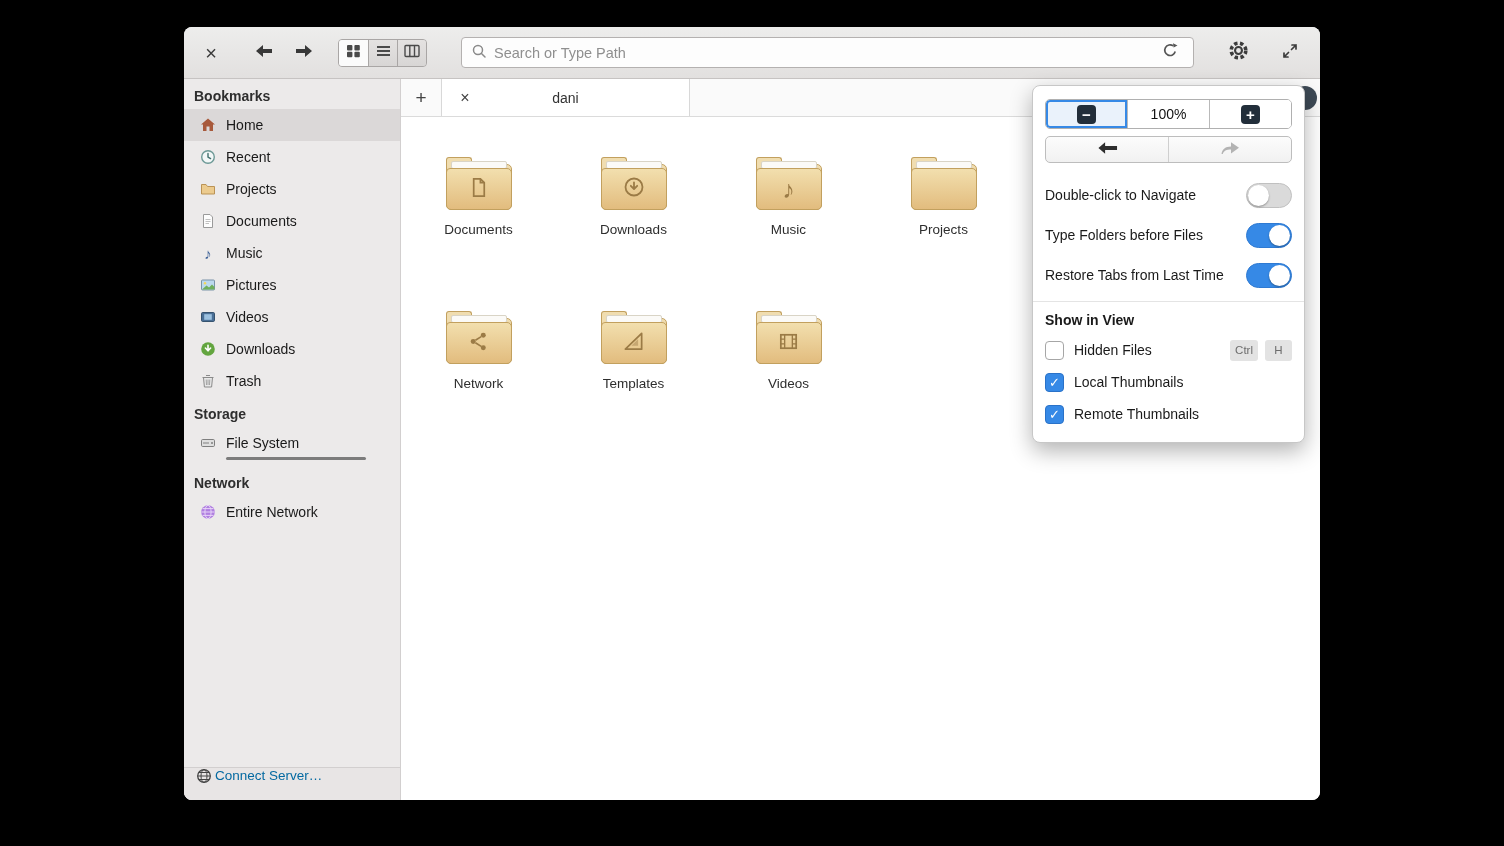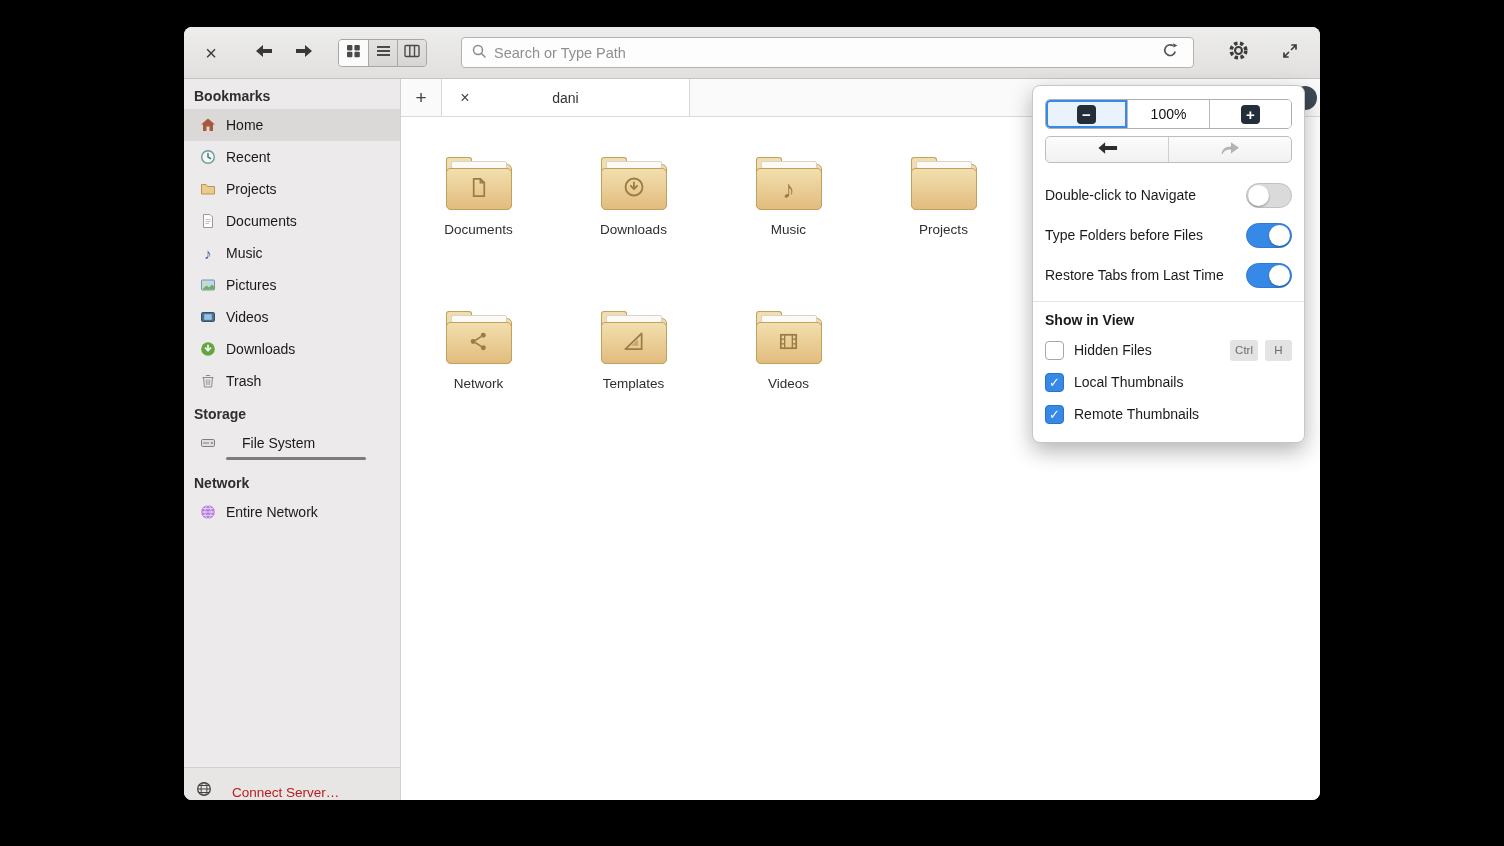--- a/index.html
+++ b/index.html
@@ -65,27 +65,27 @@
   }
   .section-title { padding:9px 10px 5px 10px; font-weight:bold; color:#2e2e2e; }
   .side-item {
     height:32px; display:flex; align-items:center; padding-left:16px; gap:10px;
     cursor:pointer;
   }
   .side-item.on { background:#dbd8d8;text-align:right; }
   .side-item .si { width:16px; height:16px; flex:0 0 16px; display:flex; align-items:center; justify-content:center; }
   .note-glyph { font-size:15px; color:#3a5f96; line-height:1; }
   .fs-item { height:auto; padding-top:5px; padding-bottom:6px; flex-direction:column; align-items:flex-start; gap:0; }
-  .fs-row { display:flex; align-items:center; gap:26px; height:22px; }
+  .fs-row { display:flex; align-items:center; gap:10px; height:22px; }
   .usage-bar { margin-left:26px; margin-top:3px; width:140px; height:3px; background:#7c7c7c; border-radius:2px; }
   .sidebar-footer {
     margin-top:auto; height:33px; flex:0 0 33px;
     background:#e8e5e5; border-top:1px solid #d2cfcf;
-    display:flex; align-items:flex-end; padding-left:12px; gap:20px;
-    font-size:13.5px; color:#b91c1c; cursor:pointer;
+    display:flex; align-items:flex-start; padding-left:12px; gap:3px;
+    font-size:13.5px; color:#0369a1; cursor:pointer;
   }
 
   
   .main { flex:1; display:flex; flex-direction:column; background:#fff; position:relative; min-width:0; }
   .tabbar {
     height:38px; flex:0 0 38px; background:#fafafa; border-bottom:1px solid #dbdbdb;
     display:flex; align-items:stretch; position:relative;
   }
   .new-tab { width:40px; font-size:19px; color:#444; }
   .tab {

